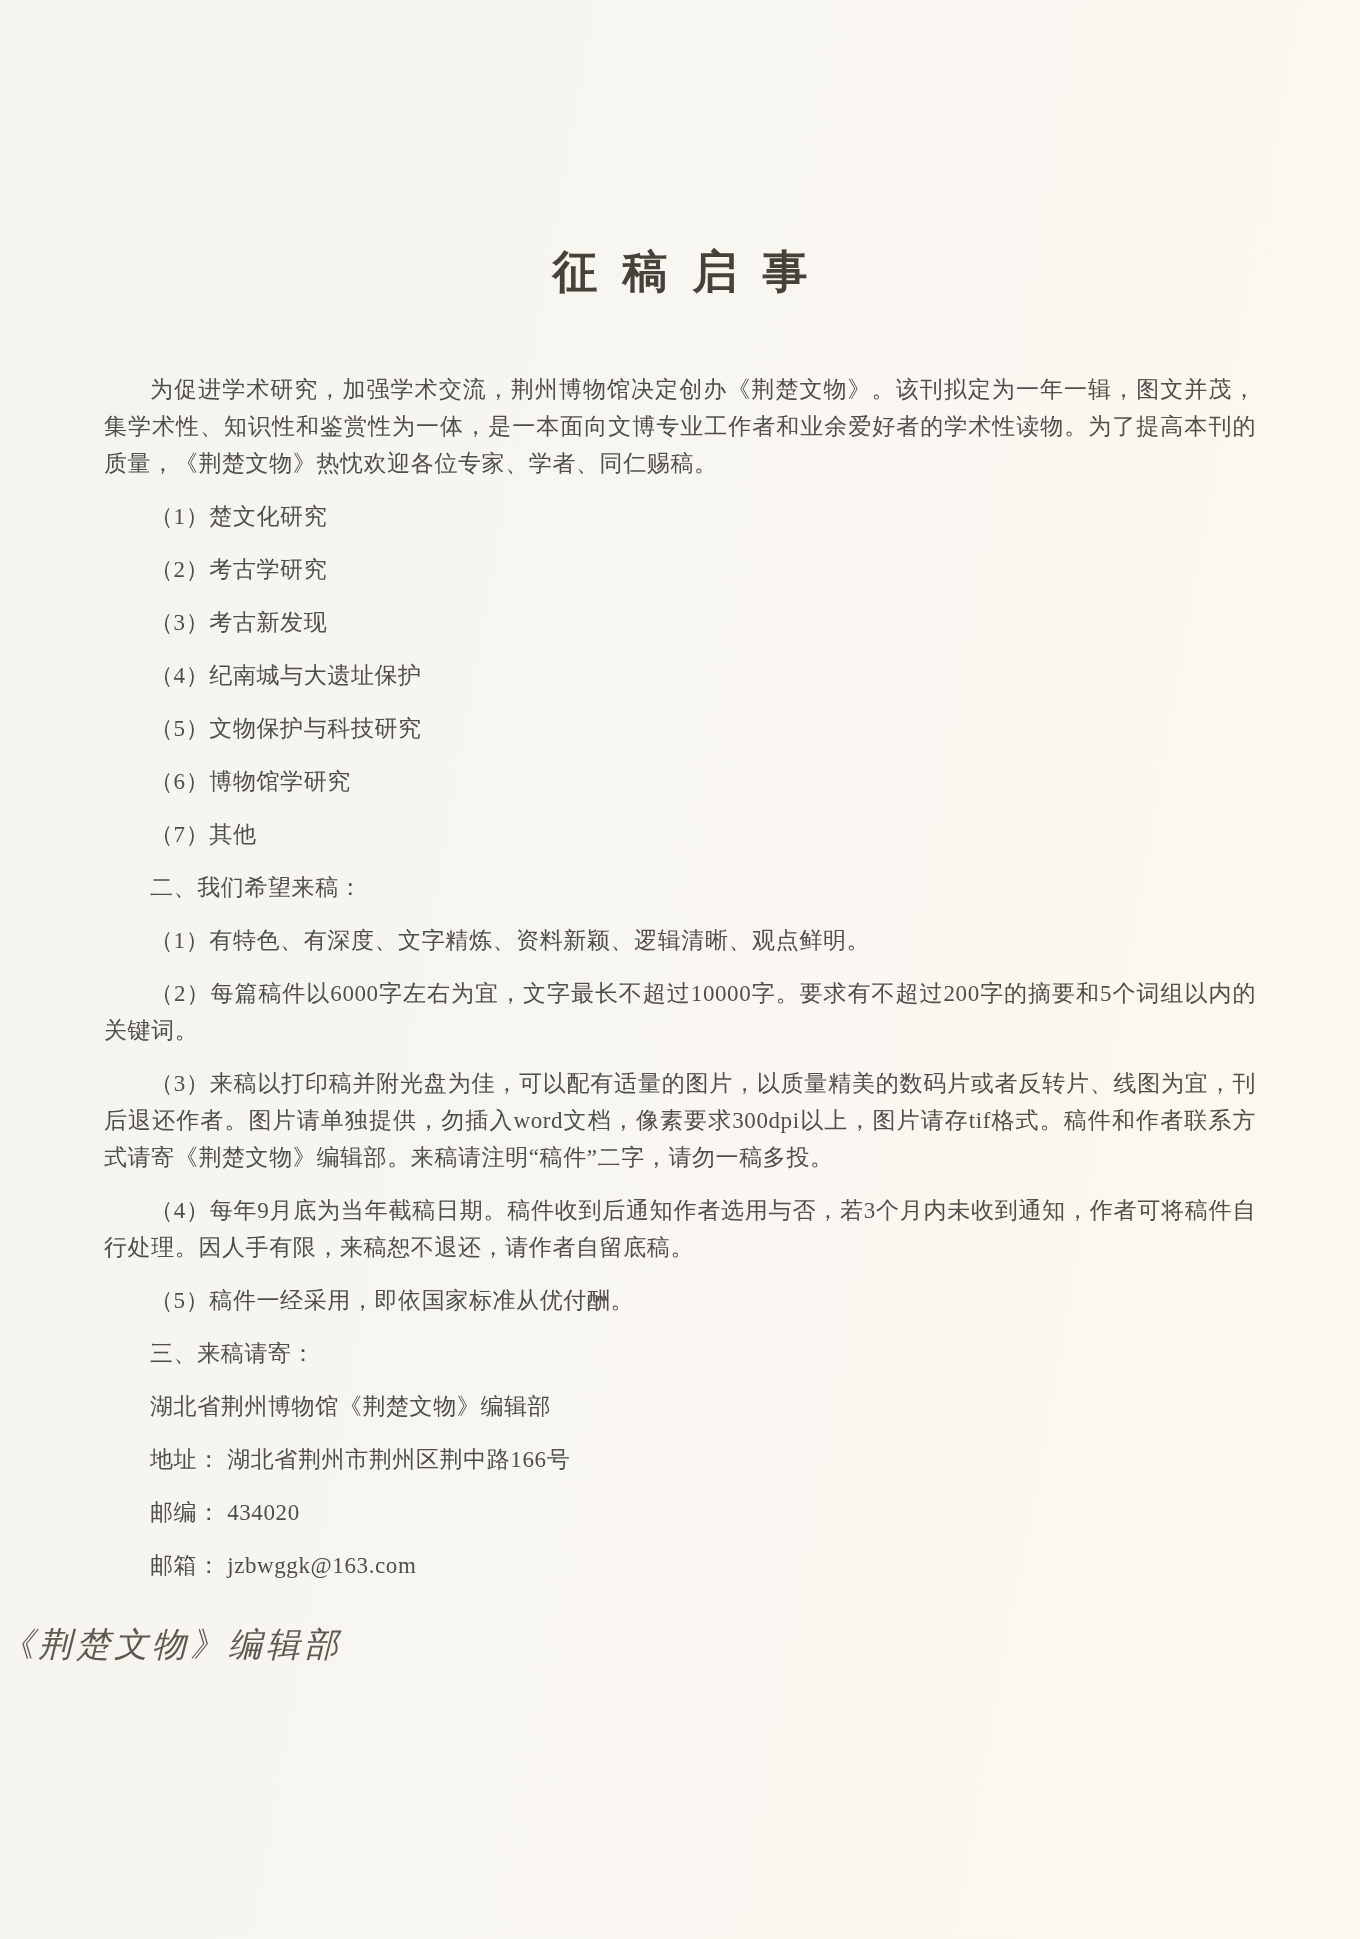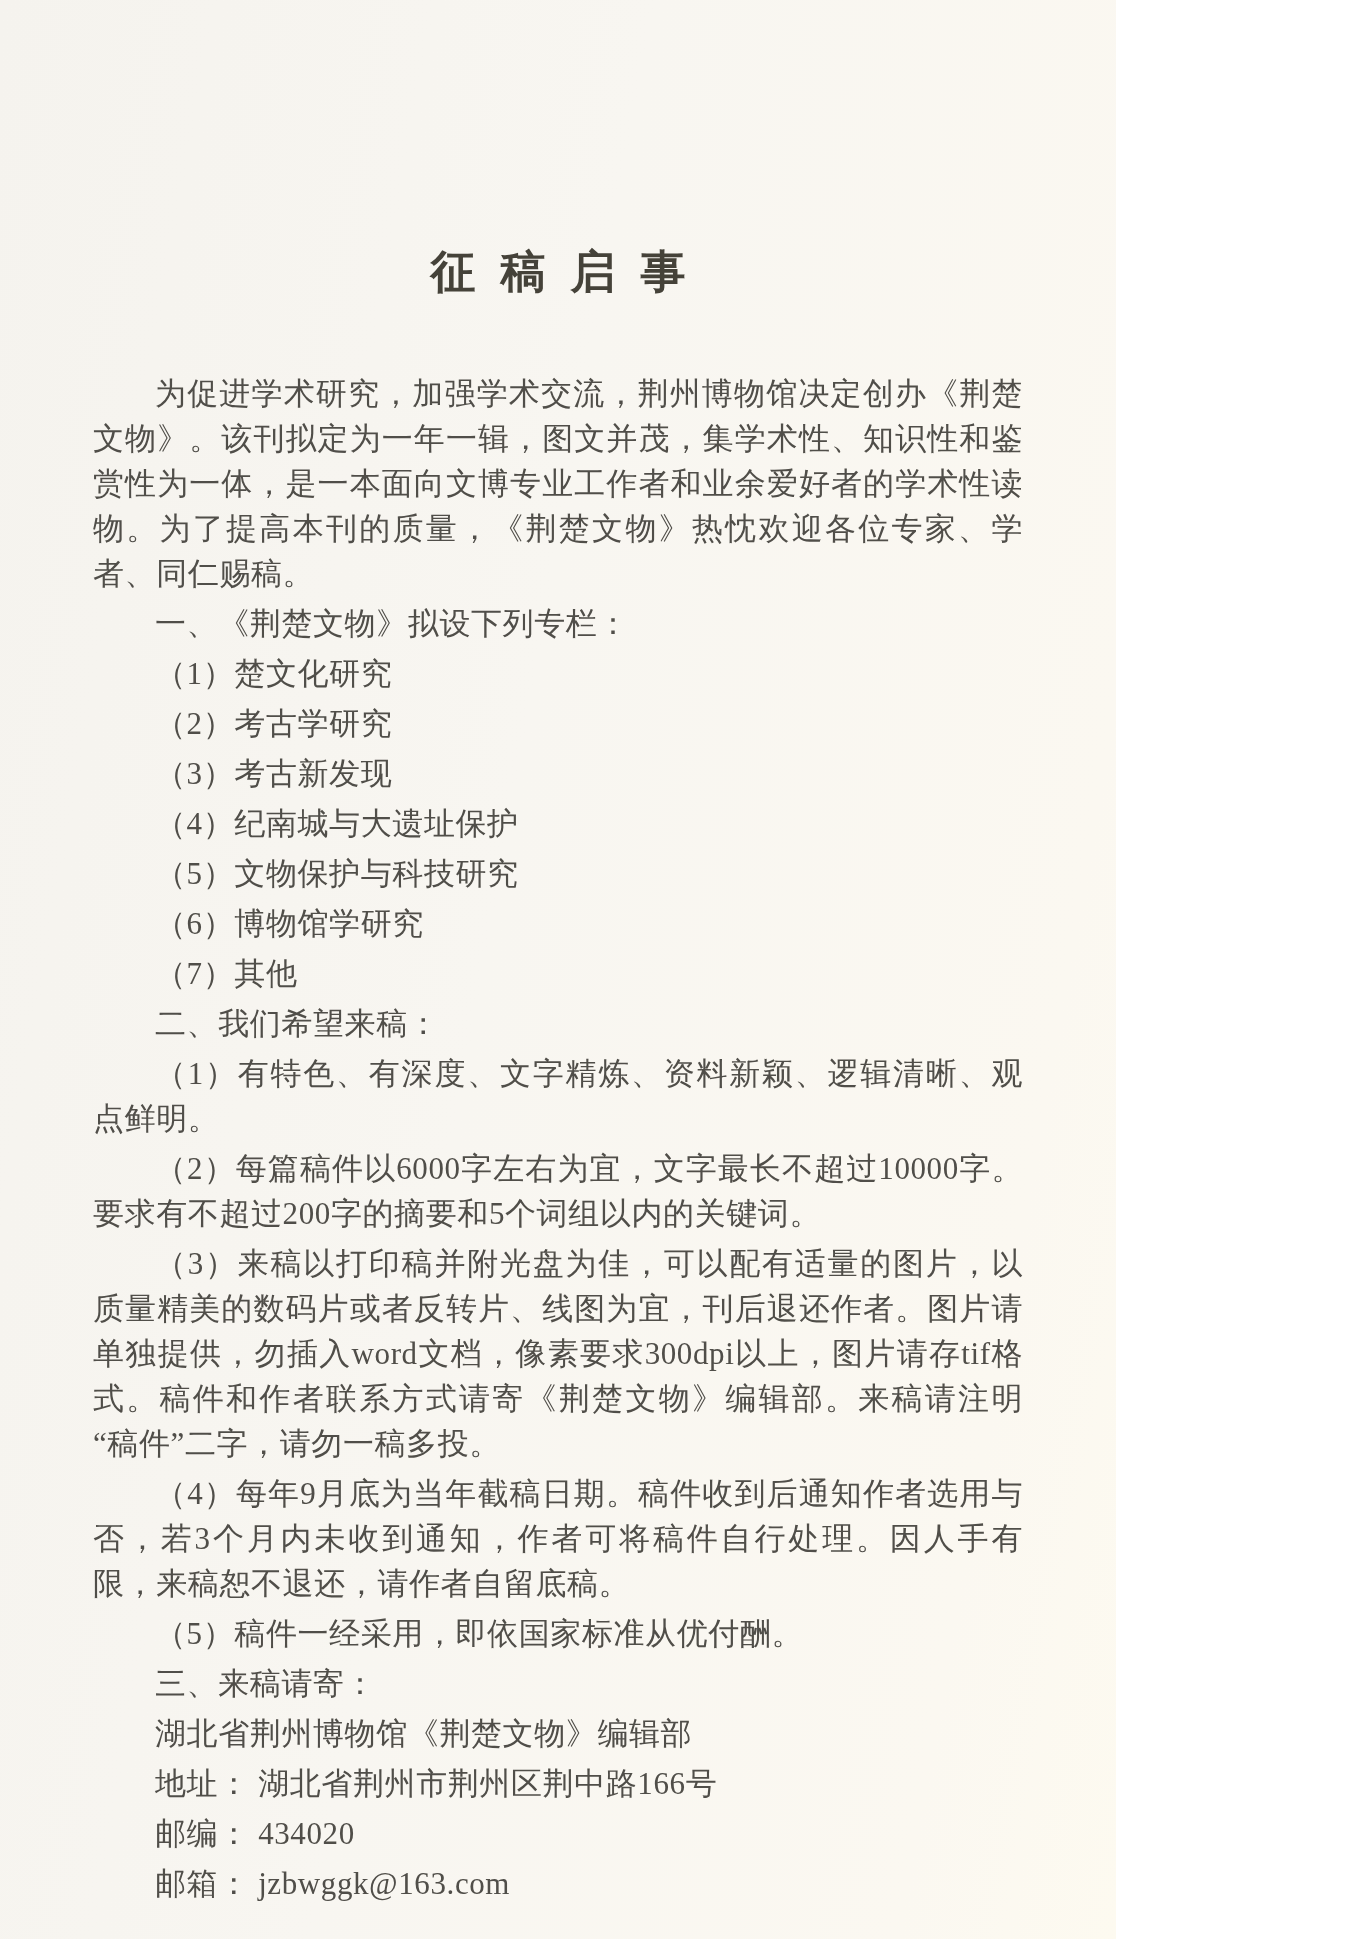--- a/index.html
+++ b/index.html
@@ -7,21 +7,21 @@
     padding: 0;
   }
   body {
     width: 1360px;
     height: 1939px;
     font-family: "Liberation Serif", "DejaVu Serif", serif;
     overflow: hidden;
   }
   .page {
     position: relative;
-    width: 1116px;
+    width: 1360px;
     height: 1939px;
     box-sizing: border-box;
     background: linear-gradient(100deg, #f5f3ee 0%, #f8f6f1 45%, #fbf8f1 85%, #fdfaf0 100%);
     color: #504e49;
   }
   .page-title {
     margin: 0;
     padding-top: 243px;
     font-size: 45px;
     line-height: 58px;
@@ -29,23 +29,23 @@
     text-align: center;
     letter-spacing: 25px;
     text-indent: 25px;
     color: #454239;
   }
   .doc-body {
     margin-top: 70px;
     padding: 0 88px;
   }
   .doc-body p {
-    margin: 5px;
-    font-size: 31px;
-    line-height: 45px;
+    margin: 16px;
+    font-size: 23px;
+    line-height: 37px;
     letter-spacing: 0.6px;
     text-align: justify;
     text-indent: 2em;
     color: #504e49;
   }
   .signature {
     margin-top: 40px;
     padding-right: 210px;
     font-size: 34px;
     line-height: 42px;
@@ -58,21 +58,20 @@
 <body>
 
 <div class="page">
 
   <h1 class="page-title">征稿启事</h1>
 
   <div class="doc-body">
 
     <p>为促进学术研究，加强学术交流，荆州博物馆决定创办《荆楚文物》。该刊拟定为一年一辑，图文并茂，集学术性、知识性和鉴赏性为一体，是一本面向文博专业工作者和业余爱好者的学术性读物。为了提高本刊的质量，《荆楚文物》热忱欢迎各位专家、学者、同仁赐稿。</p>
 
-    <p>一、《荆楚文物》拟设下列专栏：</p>
     <p>（1）楚文化研究</p>
     <p>（2）考古学研究</p>
     <p>（3）考古新发现</p>
     <p>（4）纪南城与大遗址保护</p>
     <p>（5）文物保护与科技研究</p>
     <p>（6）博物馆学研究</p>
     <p>（7）其他</p>
 
     <p>二、我们希望来稿：</p>
     <p>（1）有特色、有深度、文字精炼、资料新颖、逻辑清晰、观点鲜明。</p>

